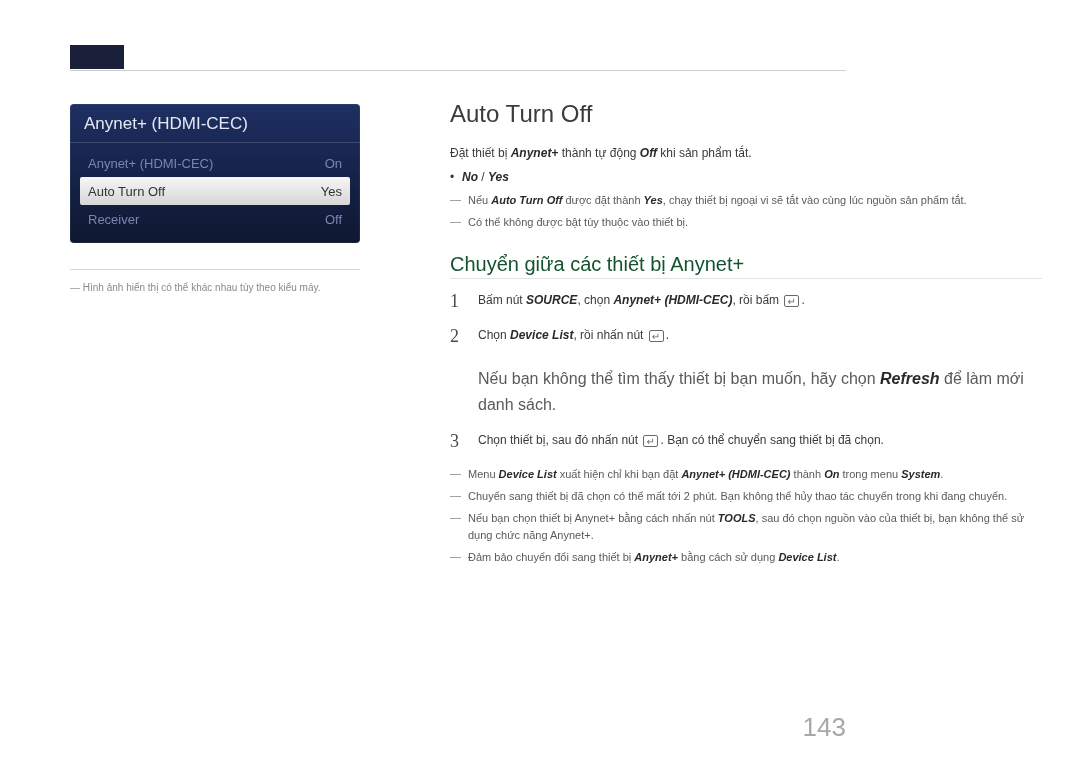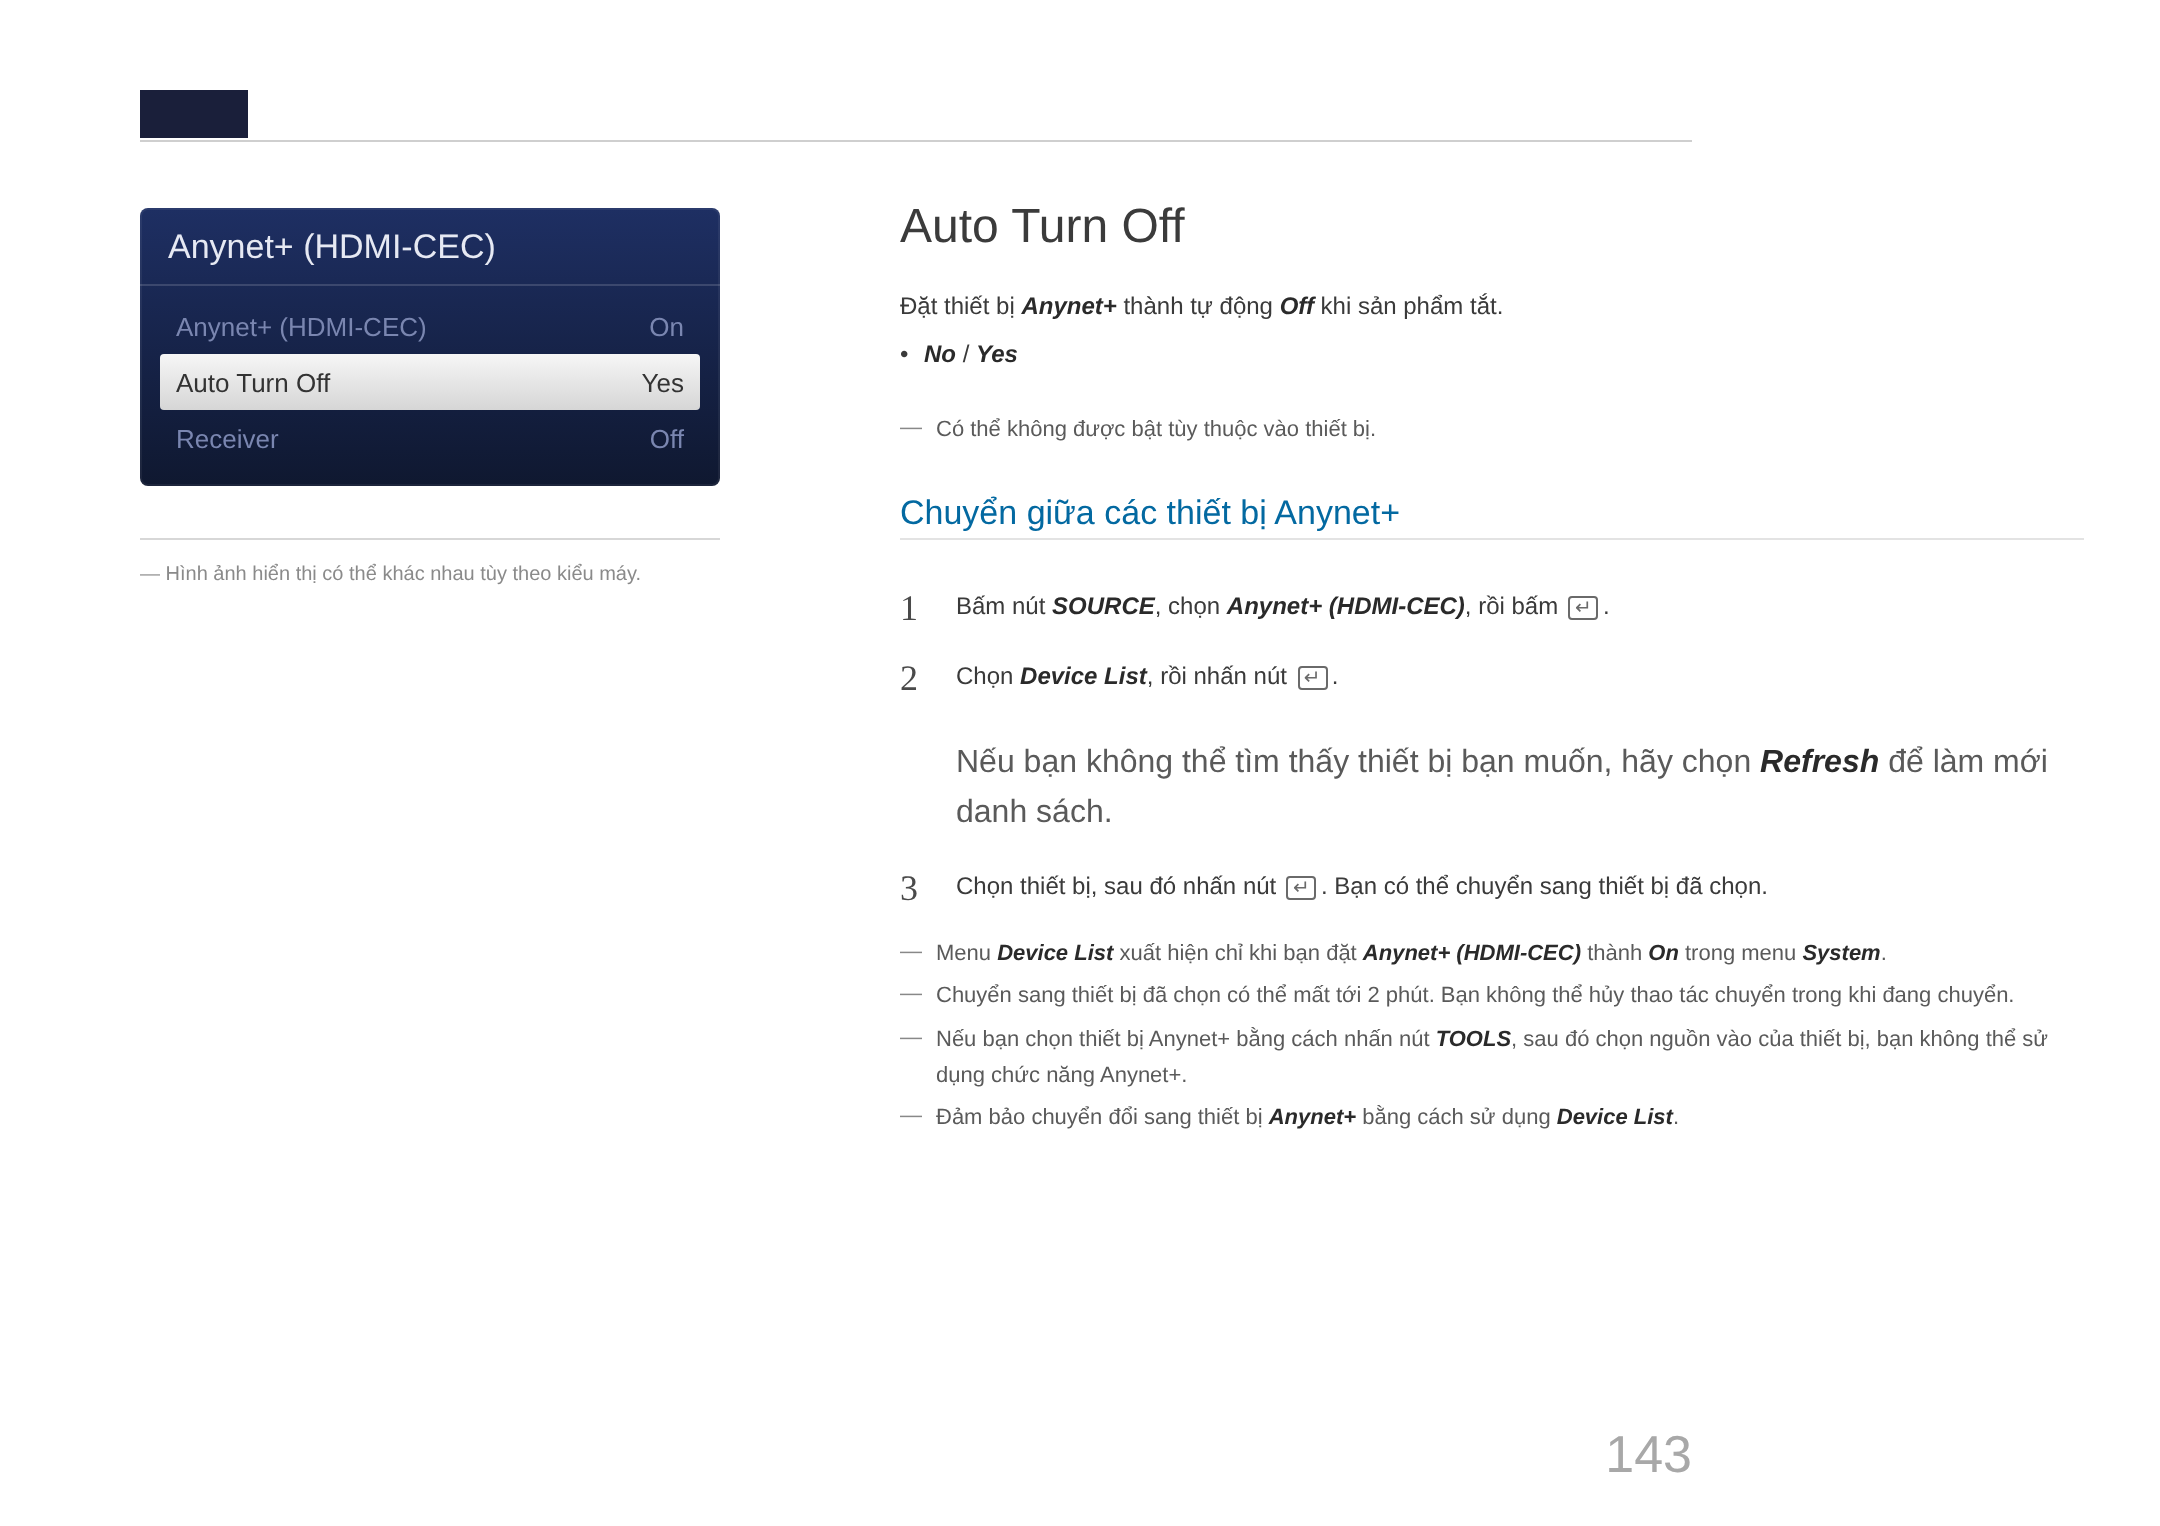--- a/index.html
+++ b/index.html
@@ -17,28 +17,28 @@
   .panel-row.dim { color: #7a86b0; }
   .panel-row.active { background: linear-gradient(180deg,#f6f6f6 0%, #d6d6d6 100%); color: #333; }
   .panel-row.dim .val { color: #7a86b0; }
   .hr-left { margin-top: 26px; width: 100%; height: 1px; background: #d7d7d7; }
   .caption { margin-top: 12px; font-size: 10px; color: #8a8a8a; }
   .caption::before { content: "― "; color: #9a9a9a; }
 
   .right-col { position: absolute; top: 100px; left: 450px; width: 592px; }
   .h1 { font-size: 24px; color: #3b3b3b; font-weight: 400; margin-bottom: 16px; }
   .body-line { font-size: 12px; line-height: 1.5; color: #3a3a3a; margin-bottom: 6px; }
-  .bullet-line { font-size: 12px; line-height: 1.5; color: #3a3a3a; margin-bottom: 21px; padding-left: 12px; position: relative; }
+  .bullet-line { font-size: 12px; line-height: 1.5; color: #3a3a3a; margin-bottom: 6px; padding-left: 12px; position: relative; }
   .bullet-line::before { content: "•"; position: absolute; left: 0; top: 0; color: #3a3a3a; }
   .dash-line { font-size: 11px; line-height: 1.6; color: #5a5a5a; margin-bottom: 4px; padding-left: 18px; position: relative; }
   .dash-line::before { content: "―"; position: absolute; left: 0; top: -1px; color: #888; }
   .accent { color: #c45a2a; }
   .bold { font-weight: 700; color: #2a2a2a; font-style: italic; }
 
-  .h2 { font-size: 17px; color: #0369a1; font-weight: 400; margin: 22px 0 24px 0; border-bottom: 1px solid #e3e3e3; padding-bottom: 2px; }
+  .h2 { font-size: 20px; color: #14532d; font-weight: 400; margin: 22px 0 12px 0; border-bottom: 1px solid #e3e3e3; padding-bottom: 2px; }
 
   .step { display: flex; gap: 14px; margin-bottom: 14px; align-items: flex-start; }
   .step-num { font-size: 18px; color: #4a4a4a; width: 14px; flex: 0 0 14px; font-family: Georgia, serif; }
   .step-body { font-size: 12px; line-height: 1.5; color: #3a3a3a; }
   .step-subdesc { font-size: 16px; line-height: 1.6; color: #5a5a5a; margin-top: 22px; }
 
   .enter-icon { display: inline-block; width: 15px; height: 12px; border: 1px solid #6a6a6a; border-radius: 2px; vertical-align: text-bottom; position: relative; margin: 0 2px; }
   .enter-icon::after { content: "↵"; position: absolute; font-size: 10px; color: #6a6a6a; left: 2px; top: -2px; }
 
   .page-num { position: absolute; right: 42px; bottom: 20px; font-size: 26px; color: #a8a8a8; font-weight: 300; }
@@ -76,20 +76,23 @@
     <div class="h1">Auto Turn Off</div>
 
     <div class="body-line">
       <span>Đặt thiết bị </span><span class="accent bold">Anynet+</span><span> thành tự động </span><span class="accent bold">Off</span><span> khi sản phẩm tắt.</span>
     </div>
 
     <div class="bullet-line">
       <span class="accent bold">No</span><span> / </span><span class="accent bold">Yes</span>
     </div>
 
+    <div class="dash-line">
+      <span>Nếu </span><span class="accent bold">Auto Turn Off</span><span> được đặt thành </span><span class="accent bold">Yes</span><span>, chạy thiết bị ngoại vi sẽ tắt vào cùng lúc nguồn sản phẩm tắt.</span>
+    </div>
     <div class="dash-line">Có thể không được bật tùy thuộc vào thiết bị.</div>
 
     <div class="h2">Chuyển giữa các thiết bị Anynet+</div>
 
     <div class="step">
       <div class="step-num">1</div>
       <div class="step-body">
         <span>Bấm nút </span><span class="bold">SOURCE</span><span>, chọn </span><span class="accent bold">Anynet+ (HDMI-CEC)</span><span>, rồi bấm</span>
         <span class="enter-icon"></span>.
       </div>

